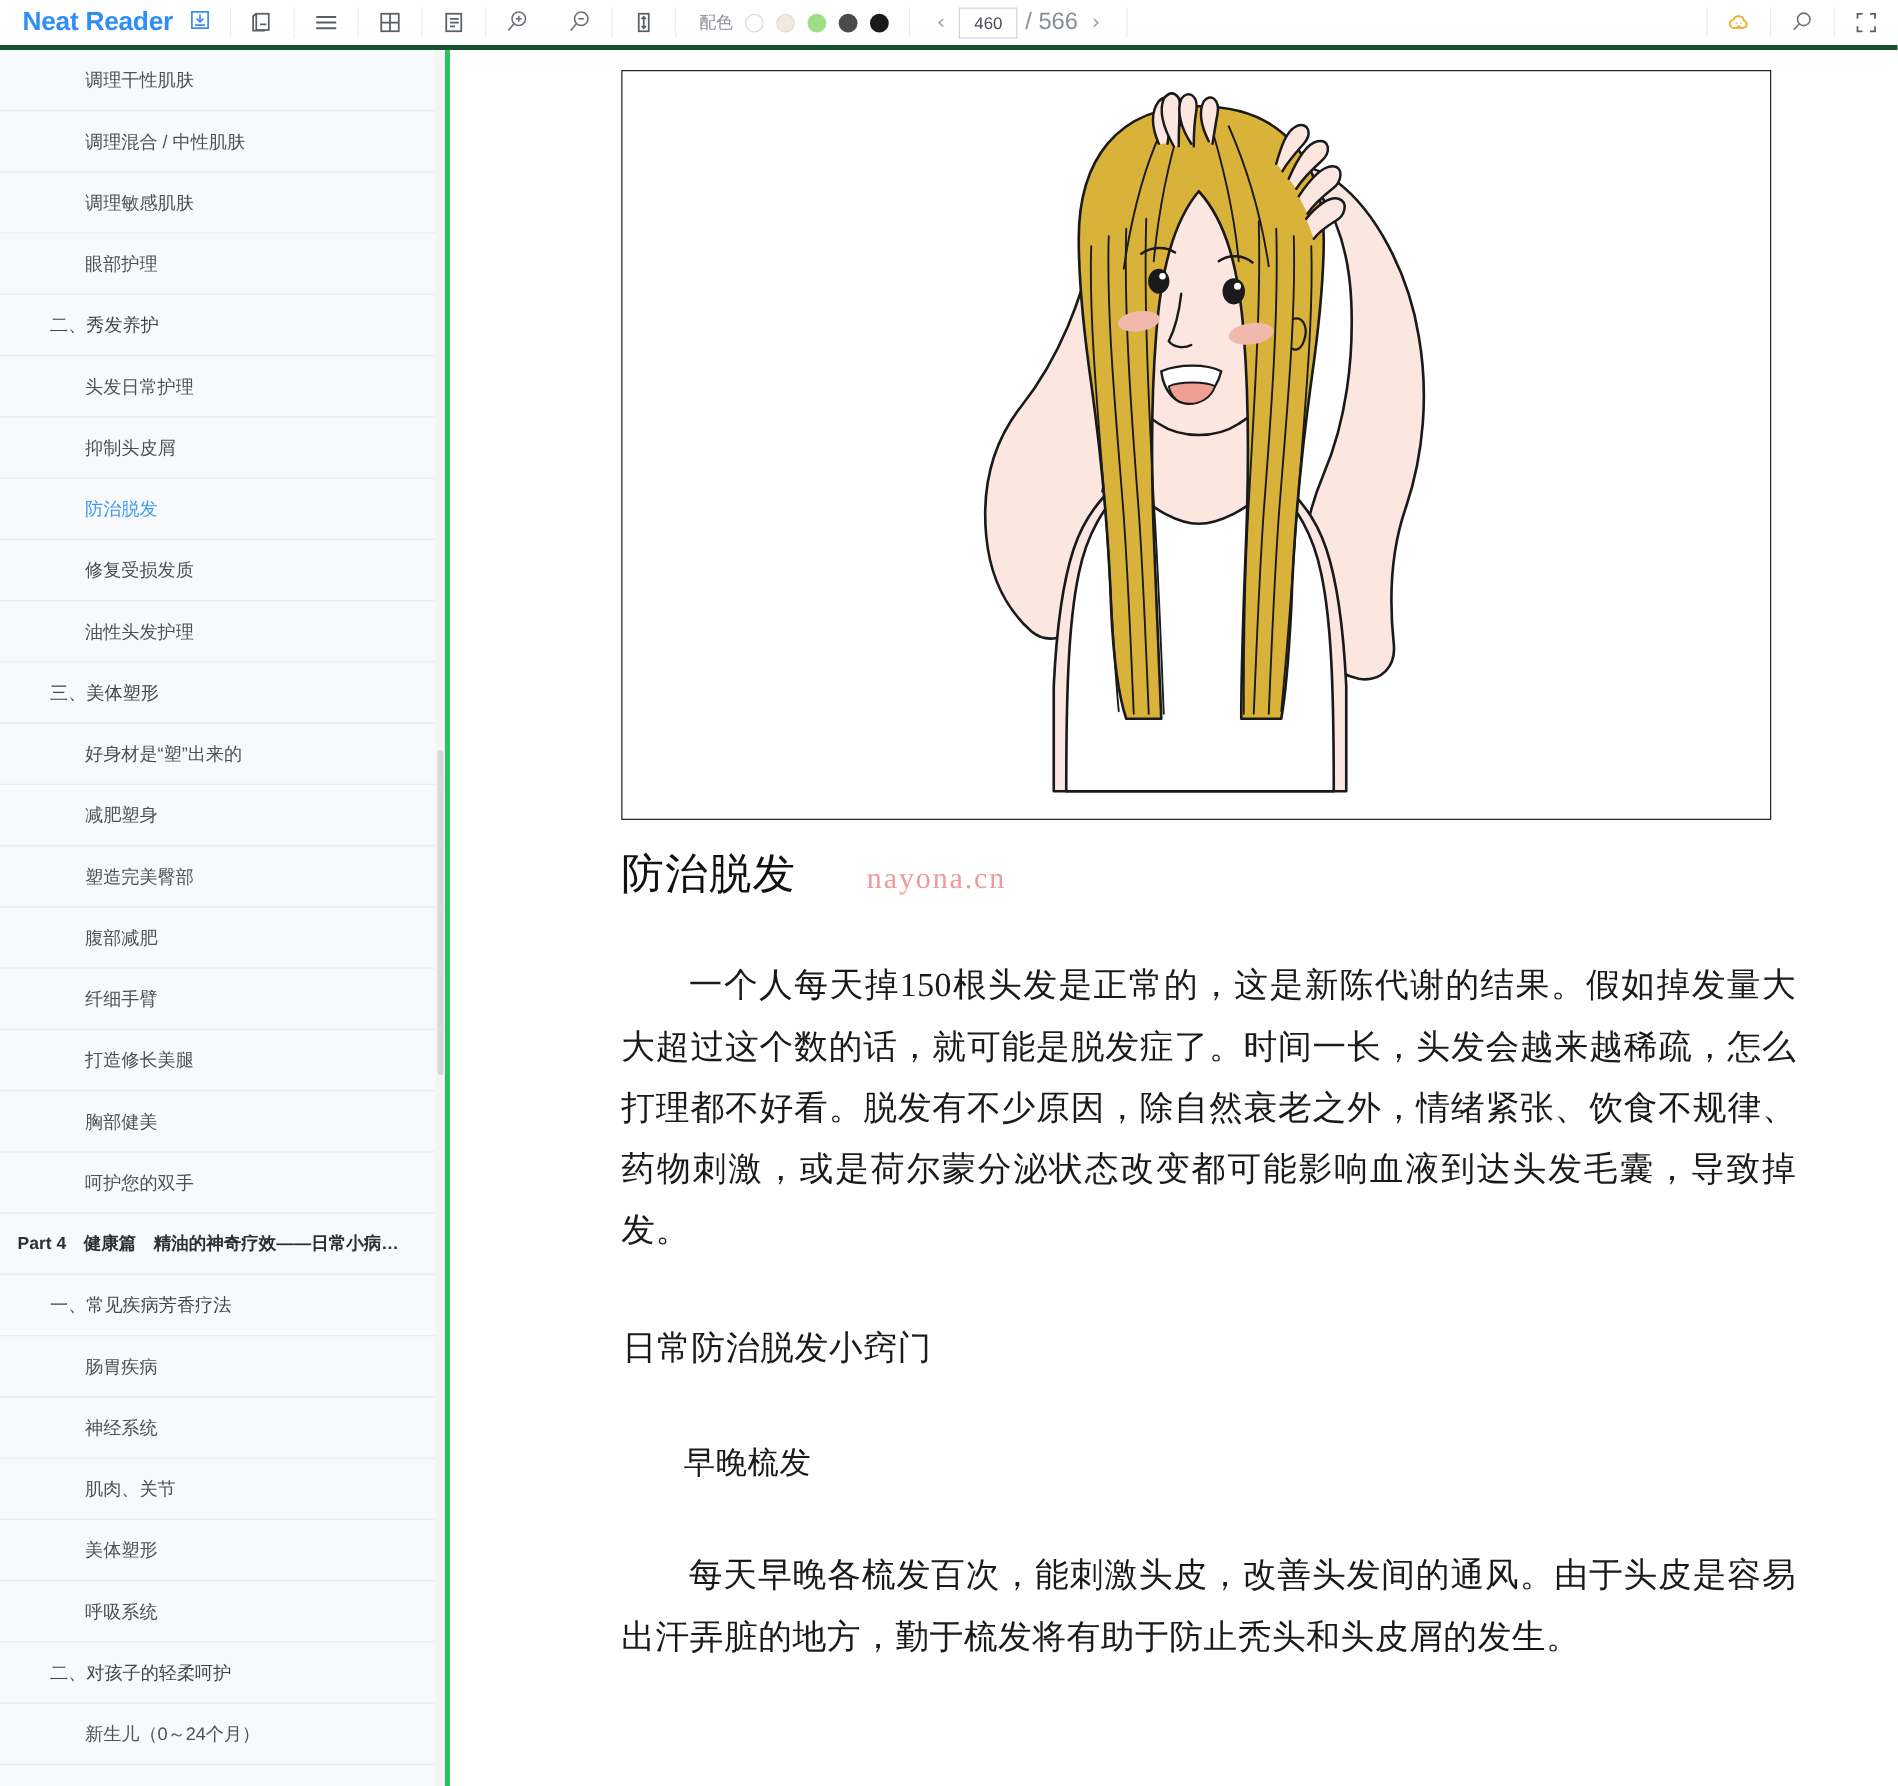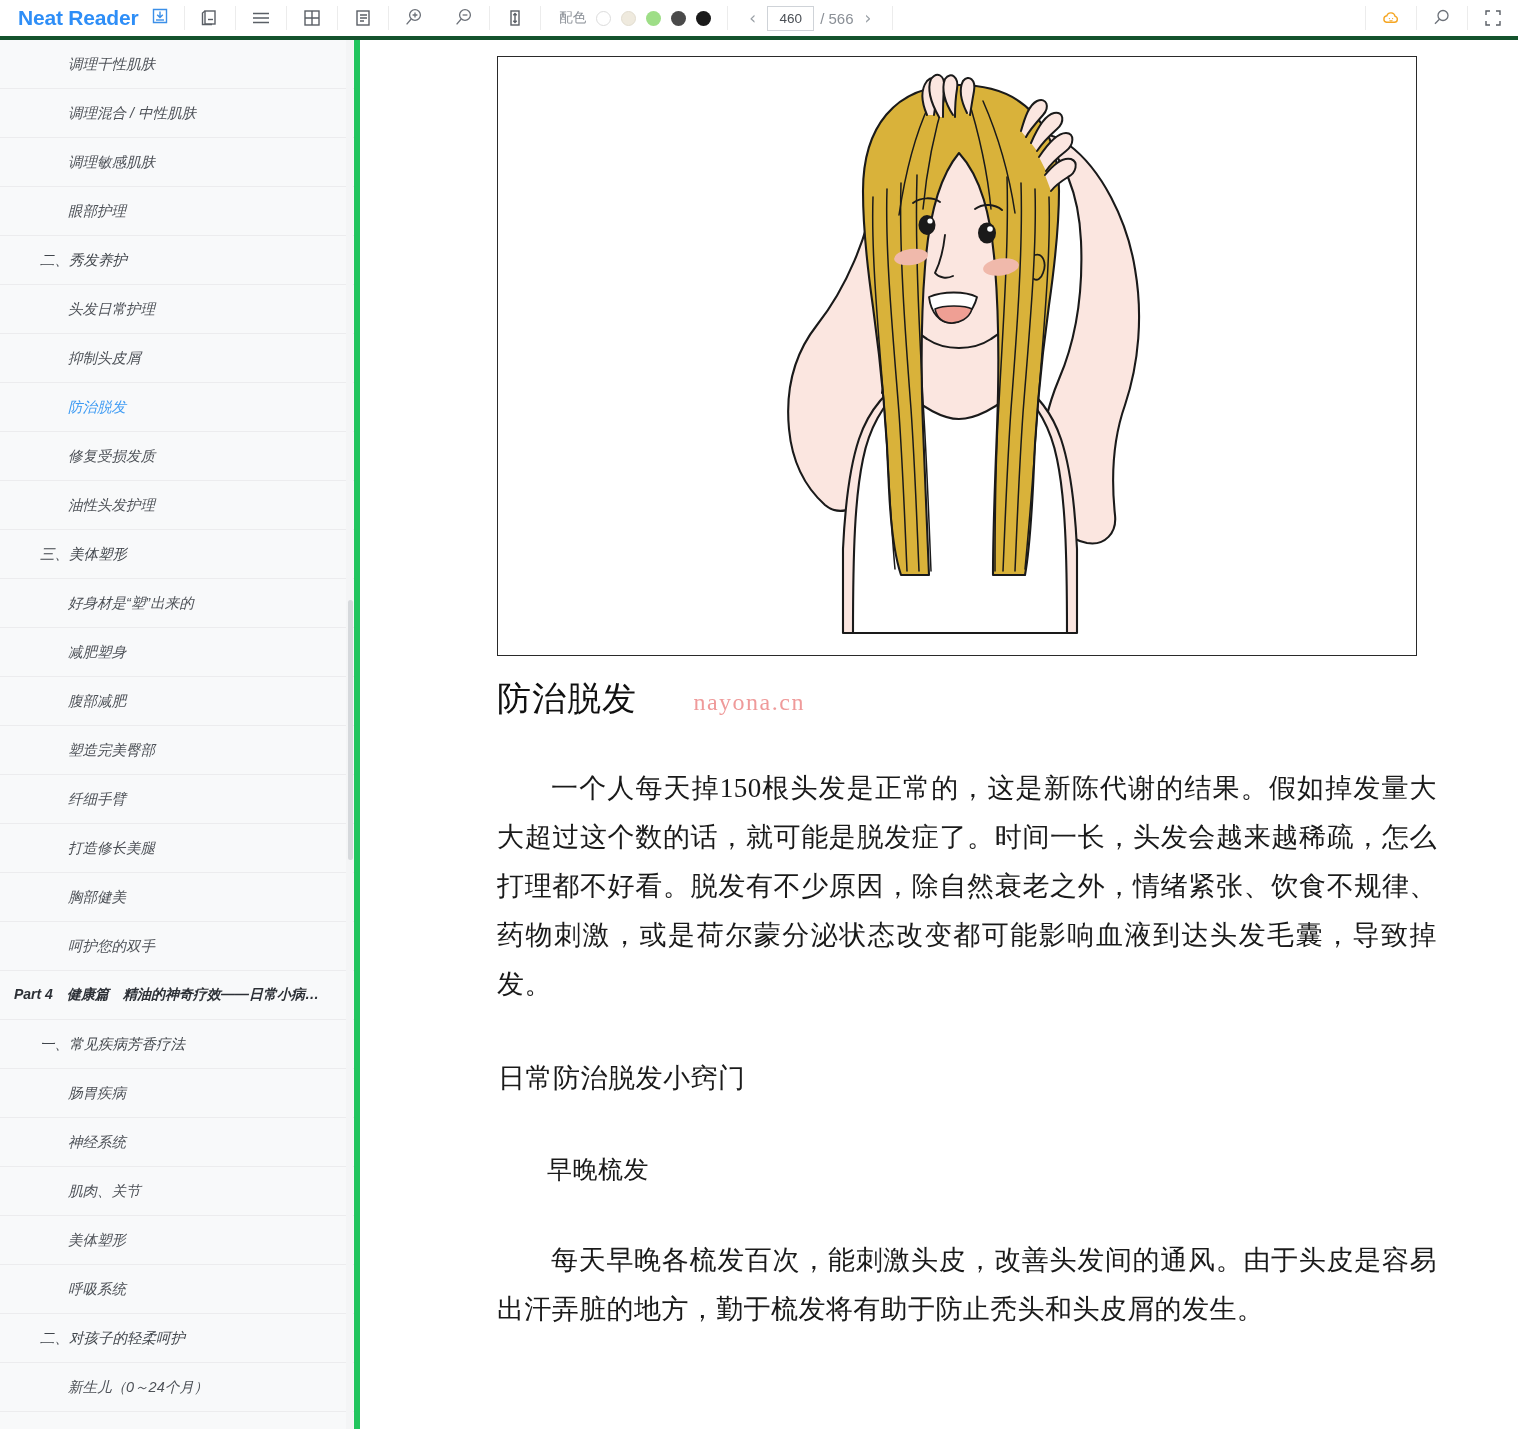--- a/index.html
+++ b/index.html
@@ -58,32 +58,31 @@
     font-size: 17px; color: #9aa0a6; cursor: pointer;
     padding: 0 5px; line-height: 1; font-family: "DejaVu Sans", sans-serif;
   }
   .pg-input {
     width: 47px; height: 25px;
     border: 1px solid #cfd3d8; background: #fff;
     text-align: center; font-size: 13.5px; color: #4a4f55;
     font-family: "Liberation Sans", sans-serif;
     outline: none; padding: 0;
   }
-  .pg-total { font-size: 15px; color: #8a8f96; white-space: nowrap; }
+  .pg-total { font-size: 19px; color: #8a8f96; white-space: nowrap; }
 
   .tb-spacer { flex: 1 1 auto; }
 
   
   .sidebar {
     position: absolute; top: 40px; left: 0;
     width: 360px; height: 1389px;
     background: #f8f9fa;
-    border-right: 6px solid #22c55e;
+    border-right: 4px solid #22c55e;
     overflow: hidden;
-    font-style: italic;
   }
   .toc-list { list-style: none; margin: 0; padding: 0; }
   .toc-item {
     height: 49px;
     border-bottom: 1px solid #ececee;
     display: flex; align-items: center;
     font-size: 14.5px;
     color: #4d5157;
     cursor: pointer;
     padding-left: 68px;
@@ -345,24 +344,24 @@
       <li class="toc-item lvl-section">
         <span>三、美体塑形</span>
       </li>
       <li class="toc-item">
         <span>好身材是“塑”出来的</span>
       </li>
       <li class="toc-item">
         <span>减肥塑身</span>
       </li>
       <li class="toc-item">
+        <span>塑造完美臀部</span>
+      </li>
+      <li class="toc-item">
         <span>腹部减肥</span>
-      </li>
-      <li class="toc-item">
-        <span>塑造完美臀部</span>
       </li>
       <li class="toc-item">
         <span>纤细手臂</span>
       </li>
       <li class="toc-item">
         <span>打造修长美腿</span>
       </li>
       <li class="toc-item">
         <span>胸部健美</span>
       </li>

